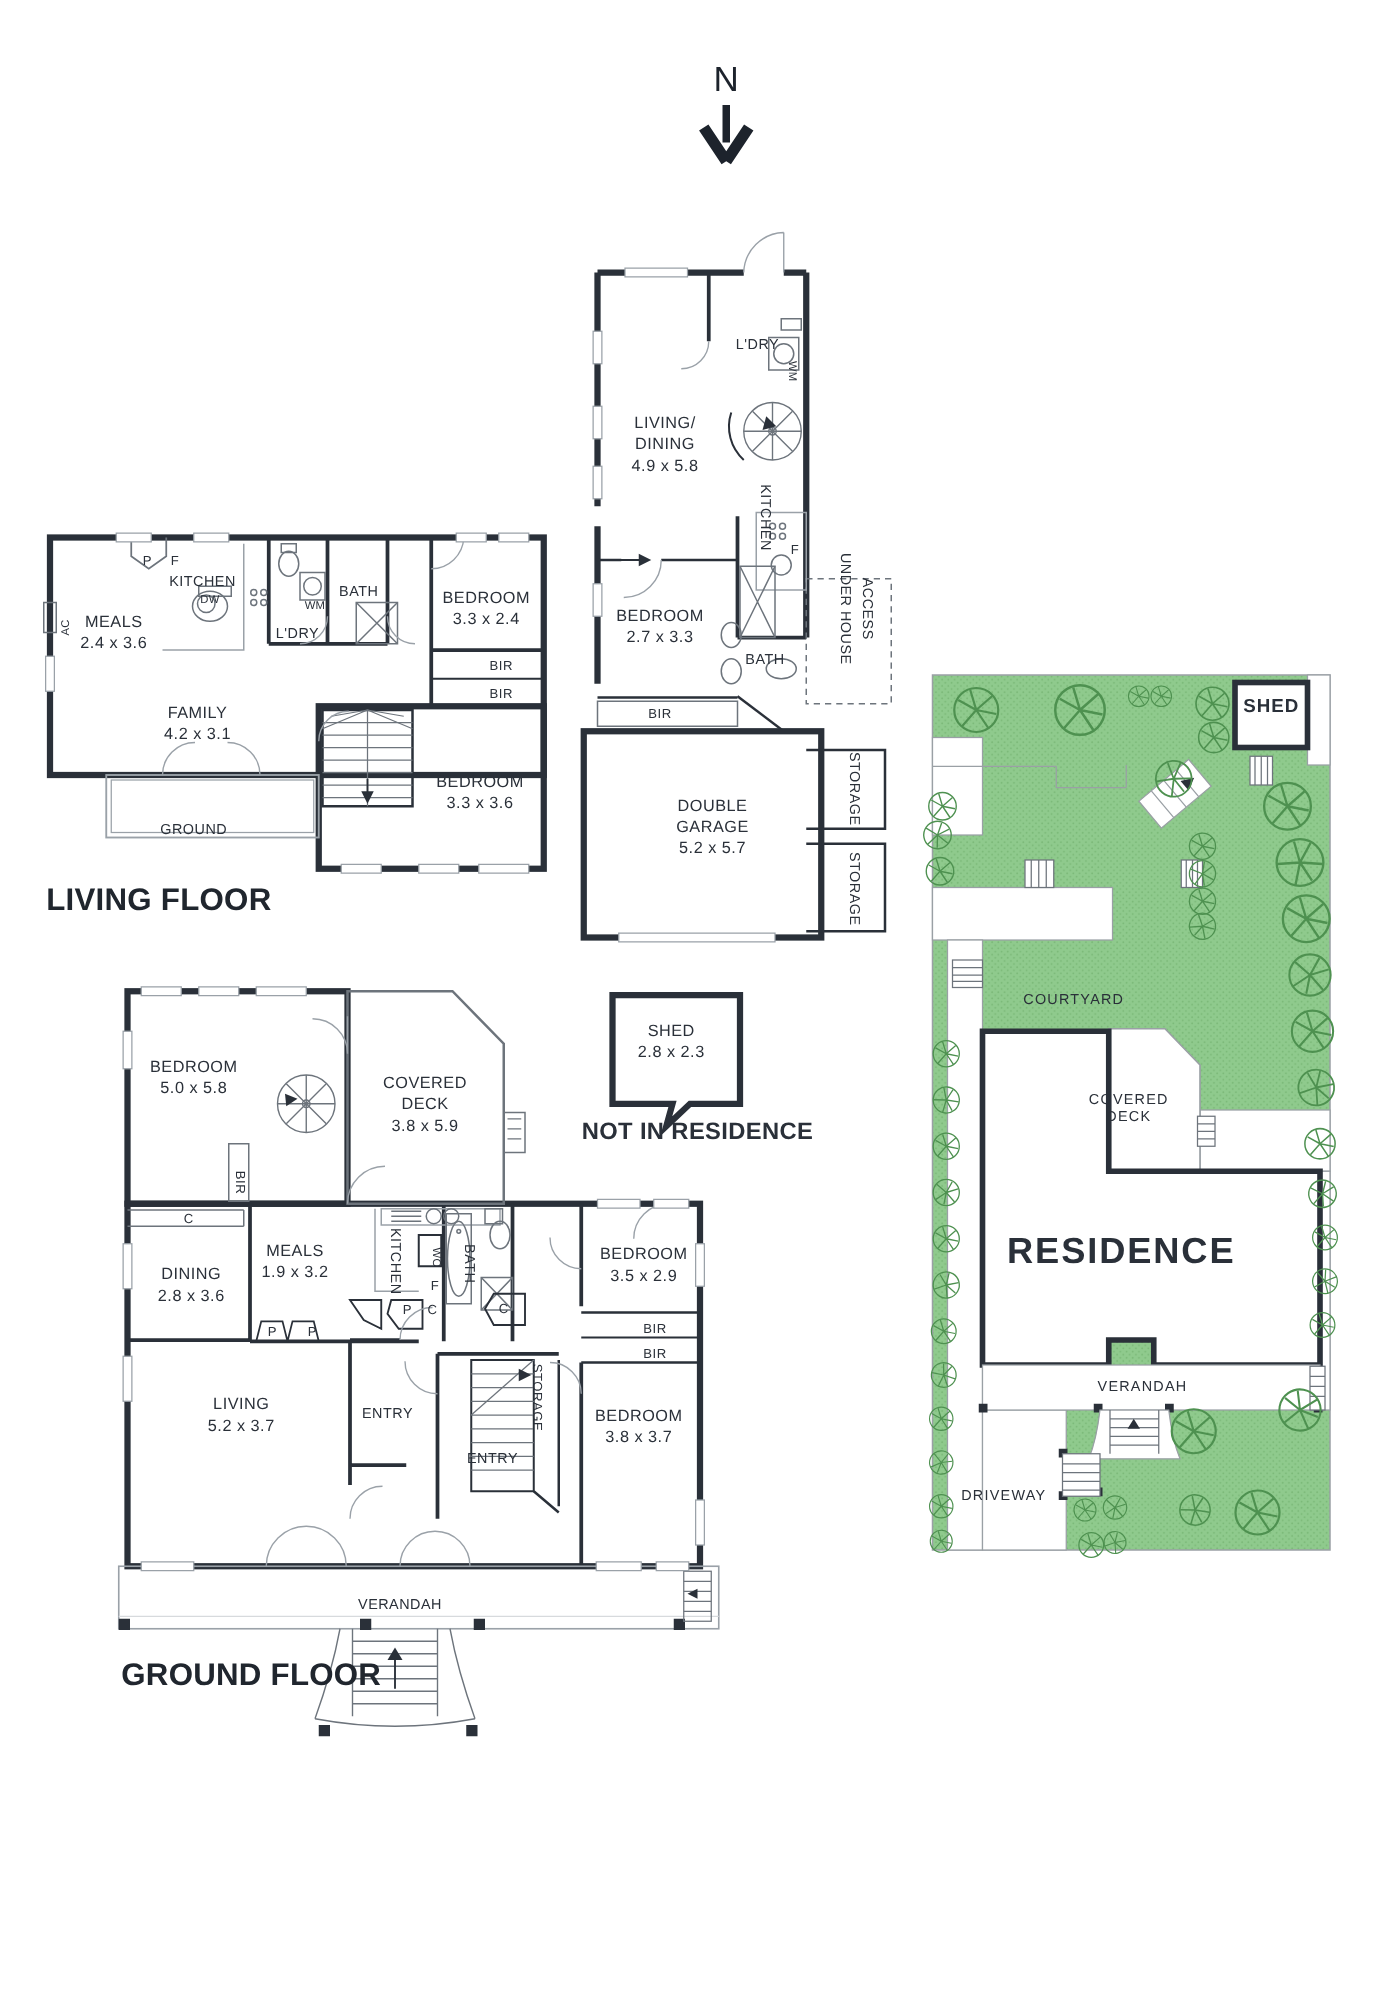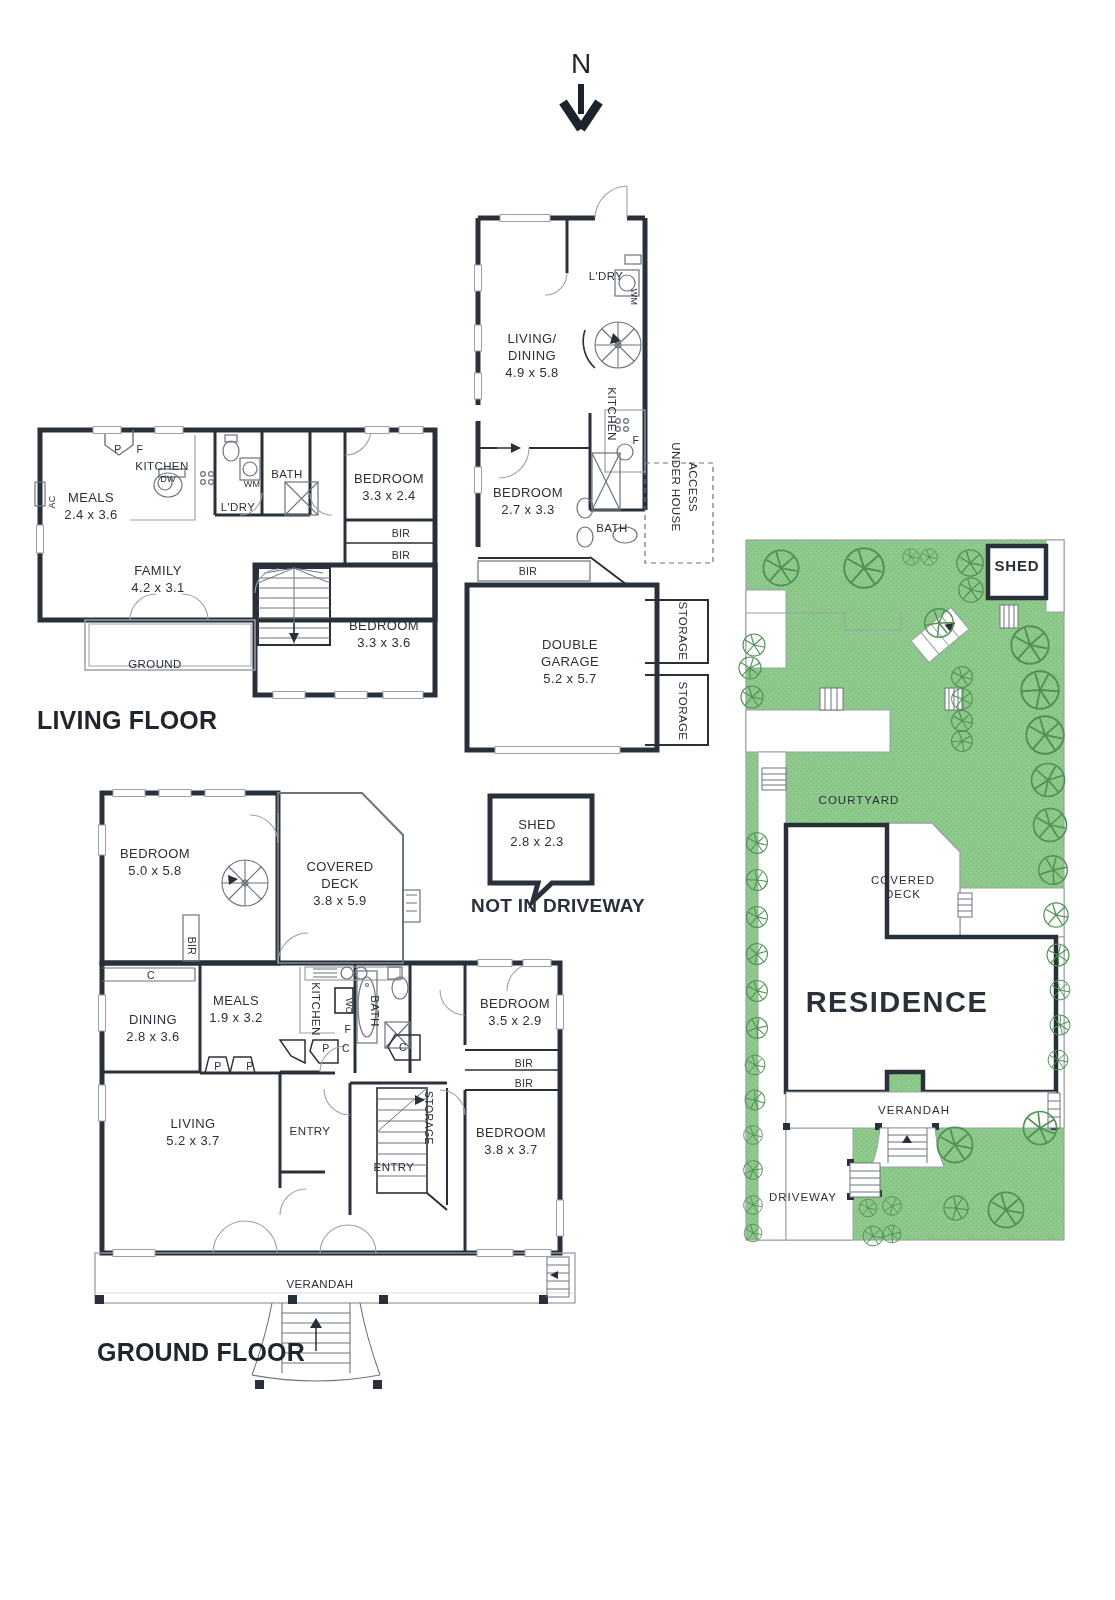--- a/index.html
+++ b/index.html
@@ -443,25 +443,25 @@
   <div class="lbl sm" style="left:218px;top:1066px;">P</div>
   <div class="lbl sm" style="left:250px;top:1066px;">P</div>
   <div class="lbl" style="left:193px;top:1123px;">LIVING</div>
   <div class="lbl" style="left:193px;top:1140px;">5.2 x 3.7</div>
   <div class="lbl md" style="left:310px;top:1131px;">ENTRY</div>
   <div class="lbl sm rot" style="left:429px;top:1118px;">STORAGE</div>
   <div class="lbl md" style="left:394px;top:1167px;">ENTRY</div>
   <div class="lbl" style="left:511px;top:1132px;">BEDROOM</div>
   <div class="lbl" style="left:511px;top:1149px;">3.8 x 3.7</div>
   <div class="lbl md" style="left:320px;top:1284px;">VERANDAH</div>
-  <div class="ttl" style="left:97px;top:1326px;margin-top:12px;">GROUND FLOOR</div>
+  <div class="ttl" style="left:97px;top:1326px;">GROUND FLOOR</div>
 
   <div class="lbl" style="left:537px;top:824px;">SHED</div>
   <div class="lbl" style="left:537px;top:841px;">2.8 x 2.3</div>
-  <div class="lbl note" style="left:558px;top:906px;">NOT IN DRIVEWAY</div>
+  <div class="lbl note" style="left:558px;top:906px;">NOT IN RESIDENCE</div>
 
   <div class="lbl shedsite" style="left:1017px;top:565px;">SHED</div>
   <div class="lbl sitelbl" style="left:859px;top:800px;">COURTYARD</div>
   <div class="lbl sitelbl" style="left:903px;top:880px;">COVERED</div>
   <div class="lbl sitelbl" style="left:903px;top:894px;">DECK</div>
   <div class="lbl big" style="left:897px;top:1002px;">RESIDENCE</div>
   <div class="lbl sitelbl" style="left:914px;top:1110px;">VERANDAH</div>
   <div class="lbl sitelbl" style="left:803px;top:1197px;">DRIVEWAY</div>
 
 </div>

